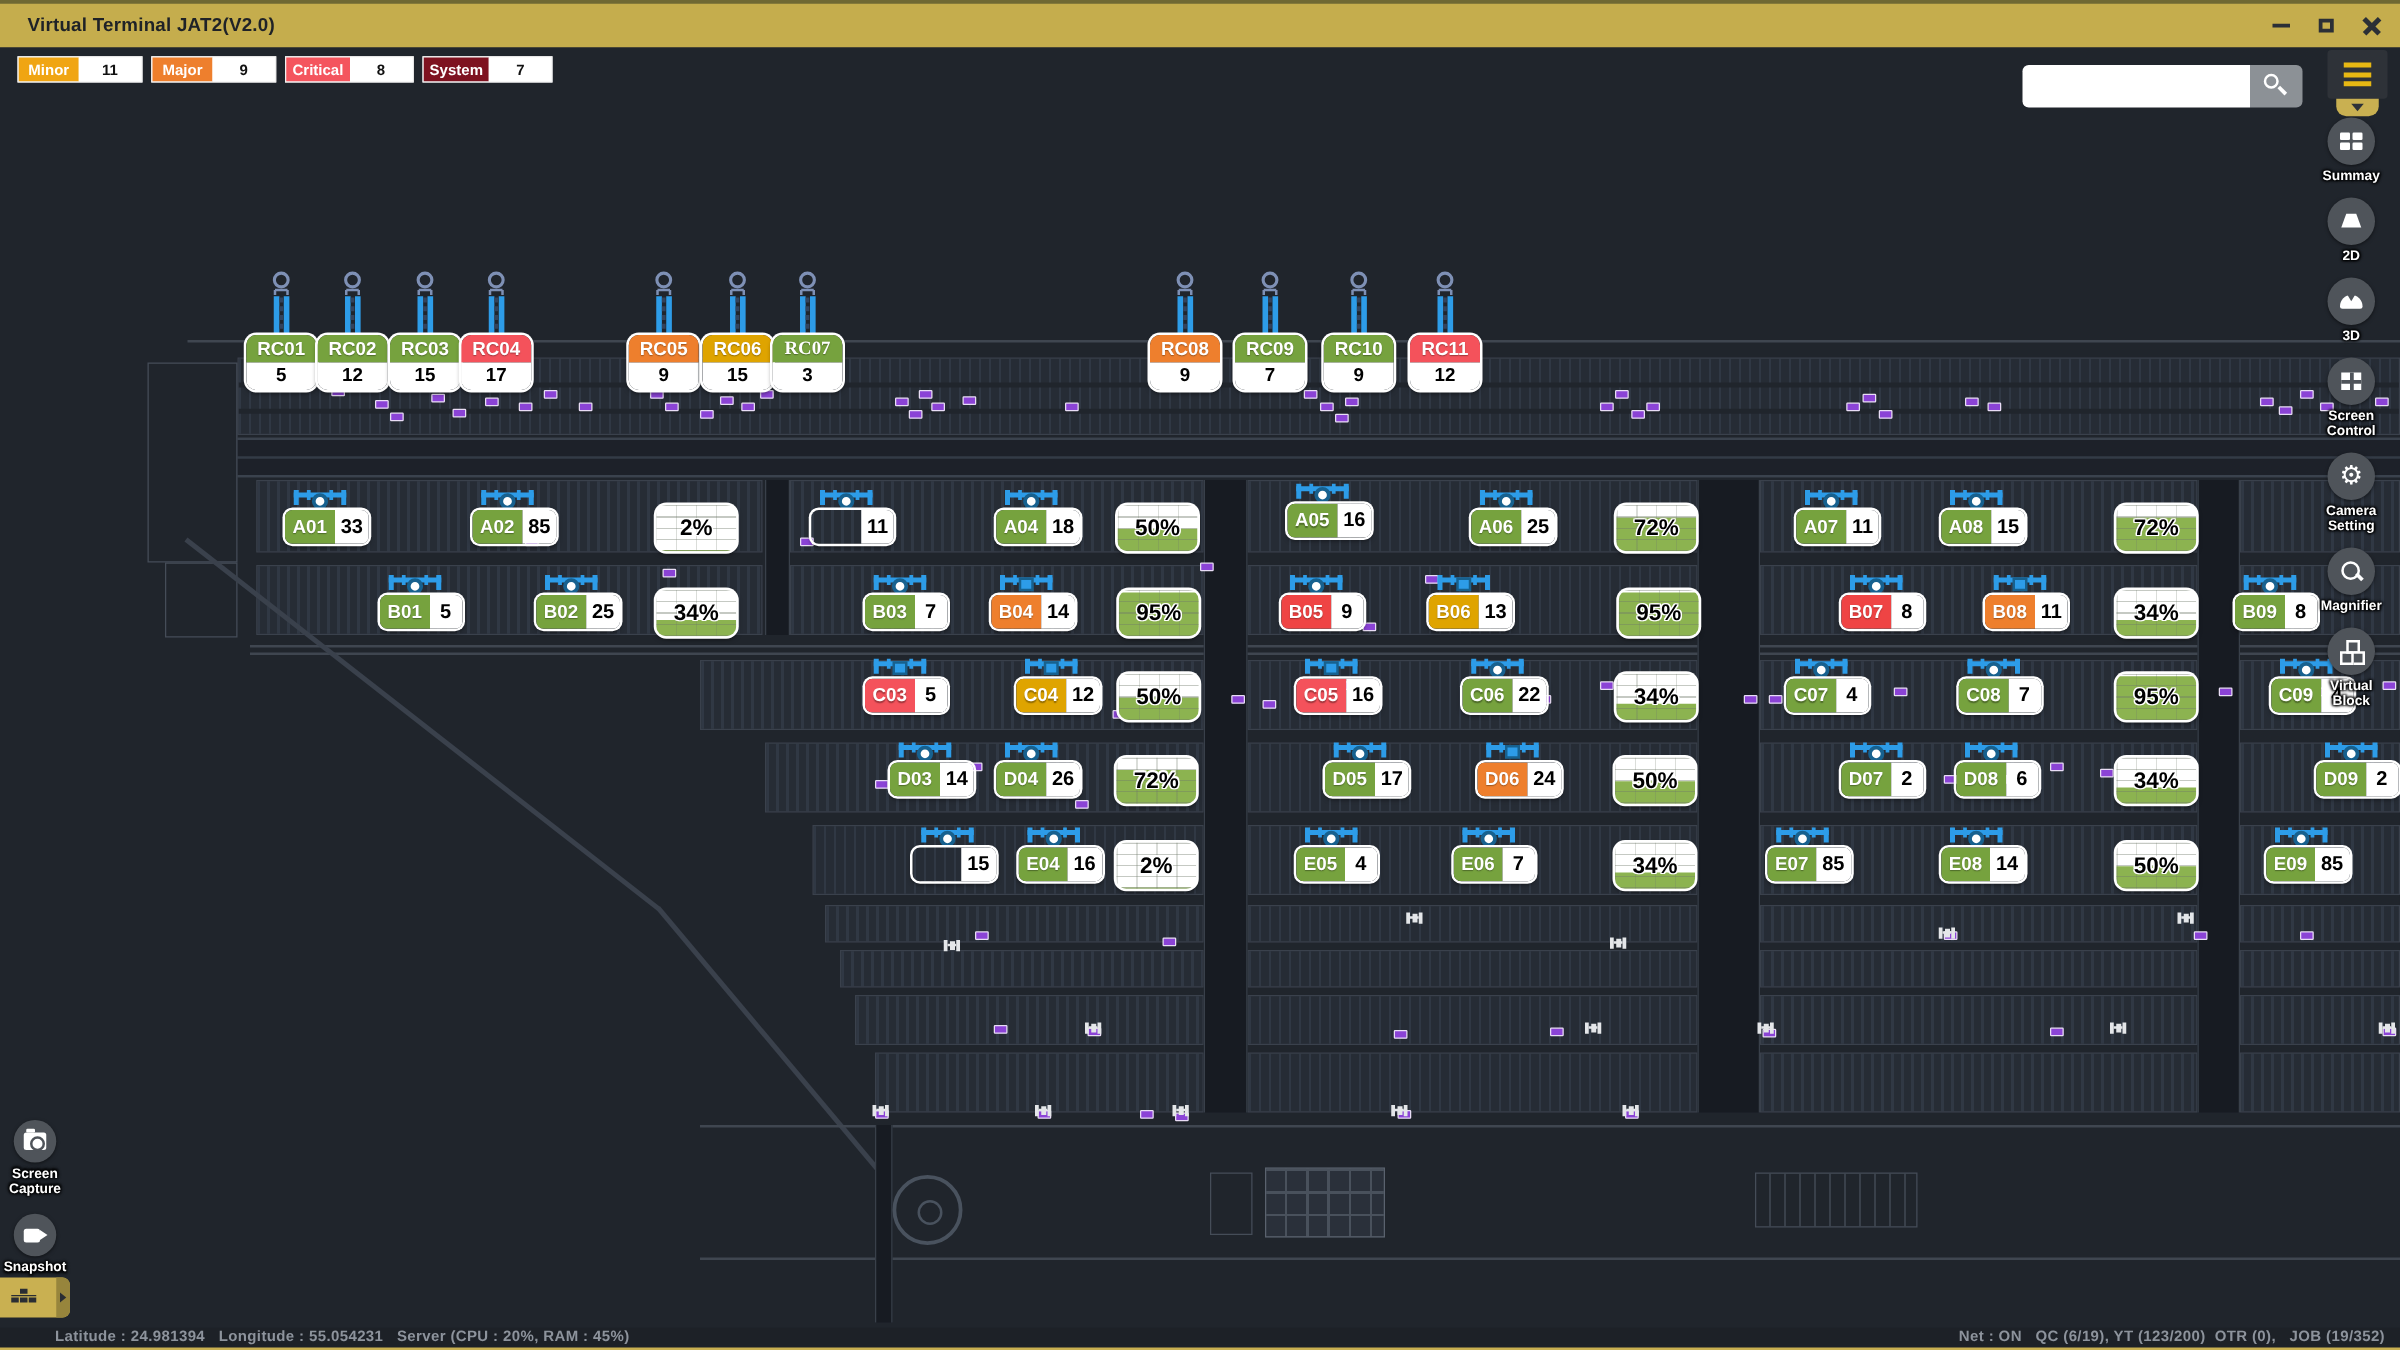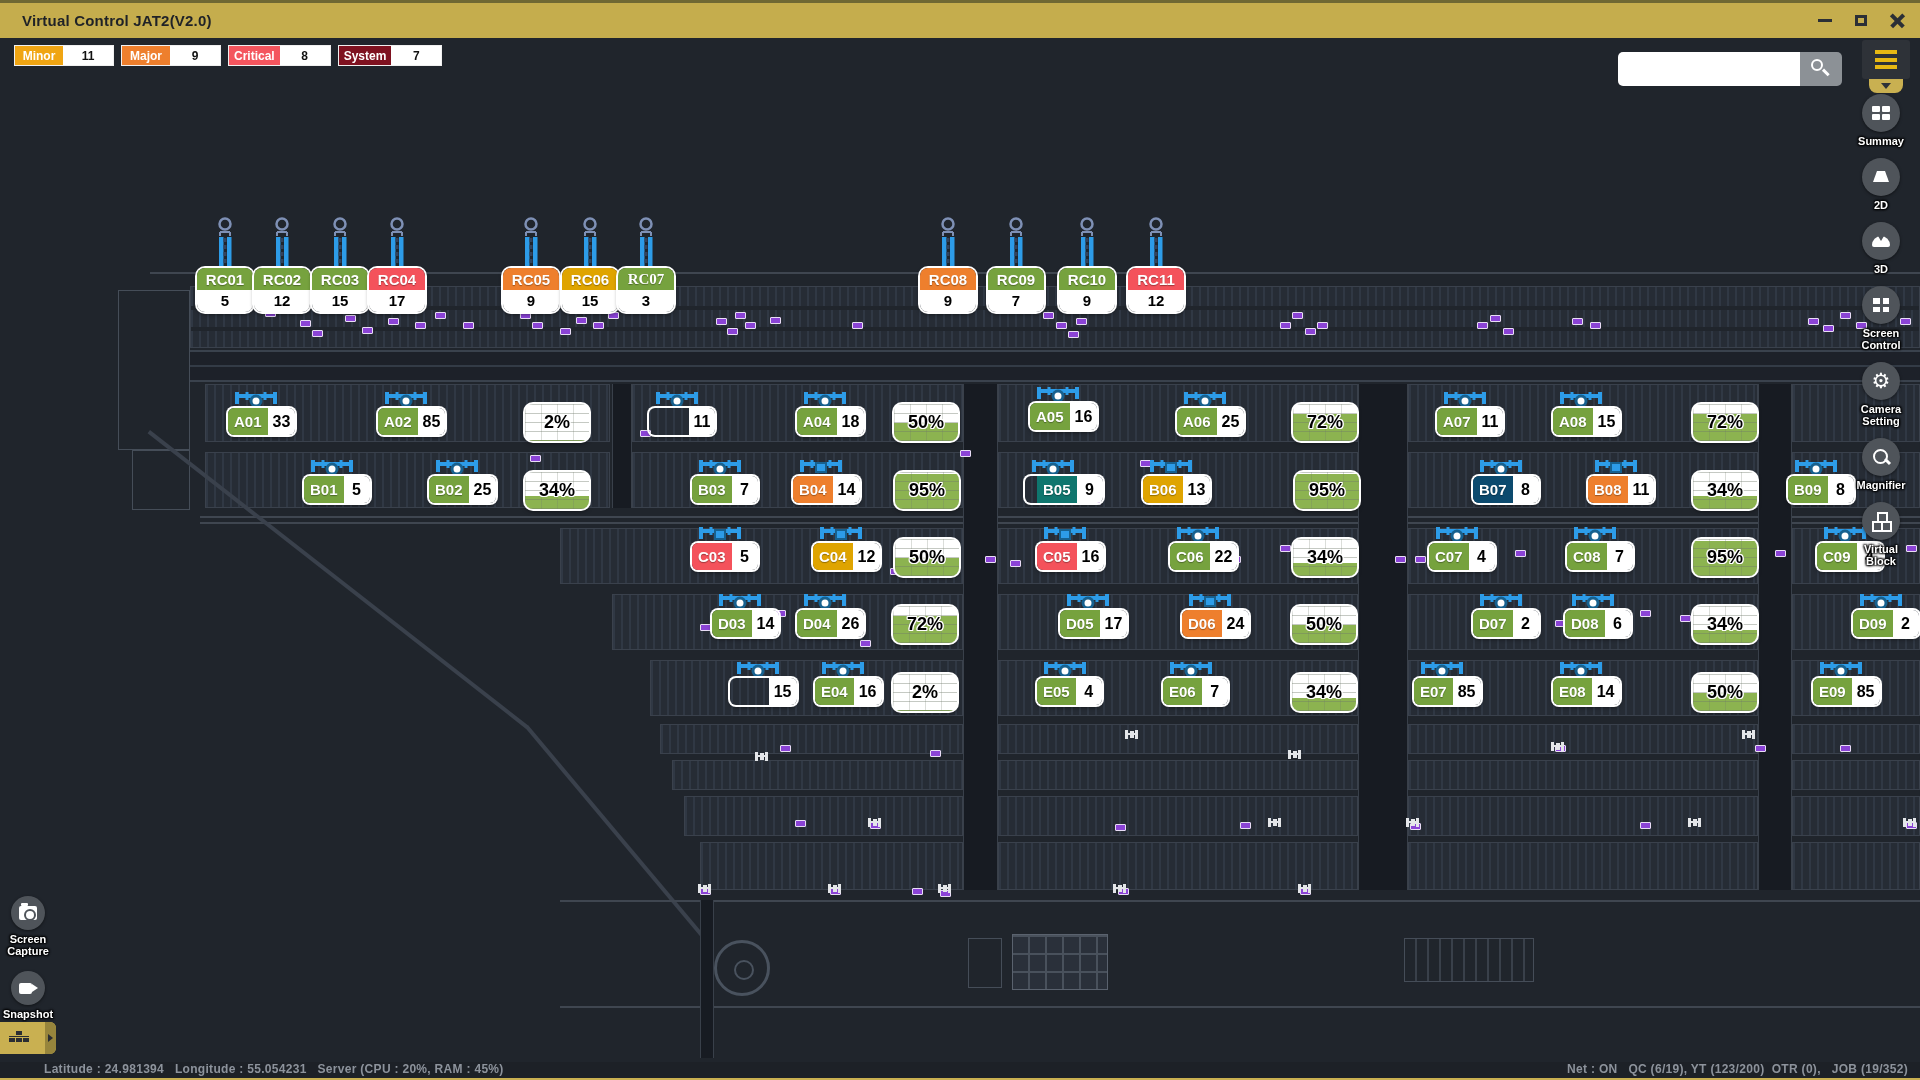--- a/index.html
+++ b/index.html
@@ -143,21 +143,21 @@
   #statusbar { position:absolute; left:0; bottom:0; width:1920px; height:18px; background:#1d2127; border-bottom:2px solid #c9b051;
     display:flex; align-items:center; justify-content:space-between; padding:0 12px 2px 44px; z-index:40;
     font-weight:bold; font-size:12px; color:#8d939c; letter-spacing:.3px; white-space:pre; }
 </style>
 </head>
 <body>
 
 <div id="app">
 
   <div id="titlebar">
-    <span id="title-text">Virtual Control JAT2(V2.0)</span>
+    <span id="title-text">Virtual Terminal JAT2(V2.0)</span>
     <div id="win-controls">
       <div class="win-btn">
           <span class="ic-min"></span>
         </div>
       <div class="win-btn">
           <span class="ic-max"></span>
         </div>
       <div class="win-btn">
           <span class="ic-close"></span>
         </div>
@@ -650,21 +650,21 @@
   </div>
         <div class="block-wrap" style="left: 1025px; top: 421px;">
     <svg class="crane-svg" width="48" height="19" viewBox="0 0 48 19">
       <path d="M3 5 H45" stroke="#2d9ce8" stroke-width="4" fill="none"></path>
       <path d="M5 1 V13 M43 1 V13" stroke="#2d9ce8" stroke-width="4" fill="none"></path>
       <path d="M15 1 V9 M33 1 V9" stroke="#2d9ce8" stroke-width="3" fill="none"></path>
       <circle class="hang-circle" cx="24" cy="10" r="5" fill="#fefefe" stroke="#17618f" stroke-width="3"></circle>
       <rect class="hang-box" x="19" y="4" width="10" height="9" fill="#2d9ce8" stroke="#17618f" stroke-width="2"></rect>
     </svg>
     <div class="block-pill">
-      <div class="block-code" style="background: #0f766e; margin-left: 12px;">B05</div>
+      <div class="block-code" style="background: #ef4444;">B05</div>
       <div class="block-count">9</div>
     </div>
   </div>
         <div class="block-wrap carrying" style="left: 1143px; top: 421px;">
     <svg class="crane-svg" width="48" height="19" viewBox="0 0 48 19">
       <path d="M3 5 H45" stroke="#2d9ce8" stroke-width="4" fill="none"></path>
       <path d="M5 1 V13 M43 1 V13" stroke="#2d9ce8" stroke-width="4" fill="none"></path>
       <path d="M15 1 V9 M33 1 V9" stroke="#2d9ce8" stroke-width="3" fill="none"></path>
       <circle class="hang-circle" cx="24" cy="10" r="5" fill="#fefefe" stroke="#17618f" stroke-width="3"></circle>
       <rect class="hang-box" x="19" y="4" width="10" height="9" fill="#2d9ce8" stroke="#17618f" stroke-width="2"></rect>
@@ -676,21 +676,21 @@
   </div>
         <div class="block-wrap" style="left: 1473px; top: 421px;">
     <svg class="crane-svg" width="48" height="19" viewBox="0 0 48 19">
       <path d="M3 5 H45" stroke="#2d9ce8" stroke-width="4" fill="none"></path>
       <path d="M5 1 V13 M43 1 V13" stroke="#2d9ce8" stroke-width="4" fill="none"></path>
       <path d="M15 1 V9 M33 1 V9" stroke="#2d9ce8" stroke-width="3" fill="none"></path>
       <circle class="hang-circle" cx="24" cy="10" r="5" fill="#fefefe" stroke="#17618f" stroke-width="3"></circle>
       <rect class="hang-box" x="19" y="4" width="10" height="9" fill="#2d9ce8" stroke="#17618f" stroke-width="2"></rect>
     </svg>
     <div class="block-pill">
-      <div class="block-code" style="background: #0c4a6e;">B07</div>
+      <div class="block-code" style="background: #ef4444;">B07</div>
       <div class="block-count">8</div>
     </div>
   </div>
         <div class="block-wrap carrying" style="left: 1588px; top: 421px;">
     <svg class="crane-svg" width="48" height="19" viewBox="0 0 48 19">
       <path d="M3 5 H45" stroke="#2d9ce8" stroke-width="4" fill="none"></path>
       <path d="M5 1 V13 M43 1 V13" stroke="#2d9ce8" stroke-width="4" fill="none"></path>
       <path d="M15 1 V9 M33 1 V9" stroke="#2d9ce8" stroke-width="3" fill="none"></path>
       <circle class="hang-circle" cx="24" cy="10" r="5" fill="#fefefe" stroke="#17618f" stroke-width="3"></circle>
       <rect class="hang-box" x="19" y="4" width="10" height="9" fill="#2d9ce8" stroke="#17618f" stroke-width="2"></rect>

